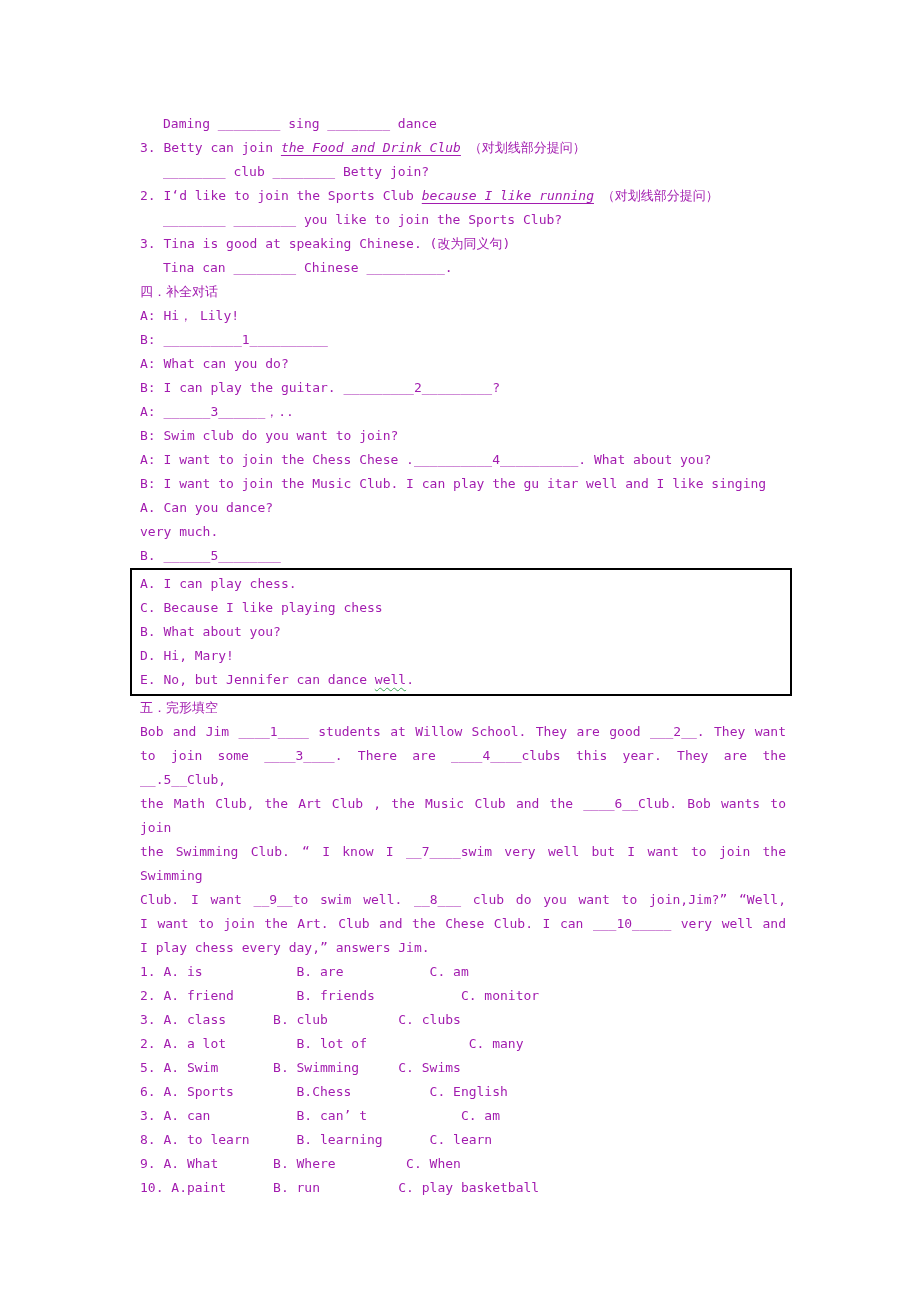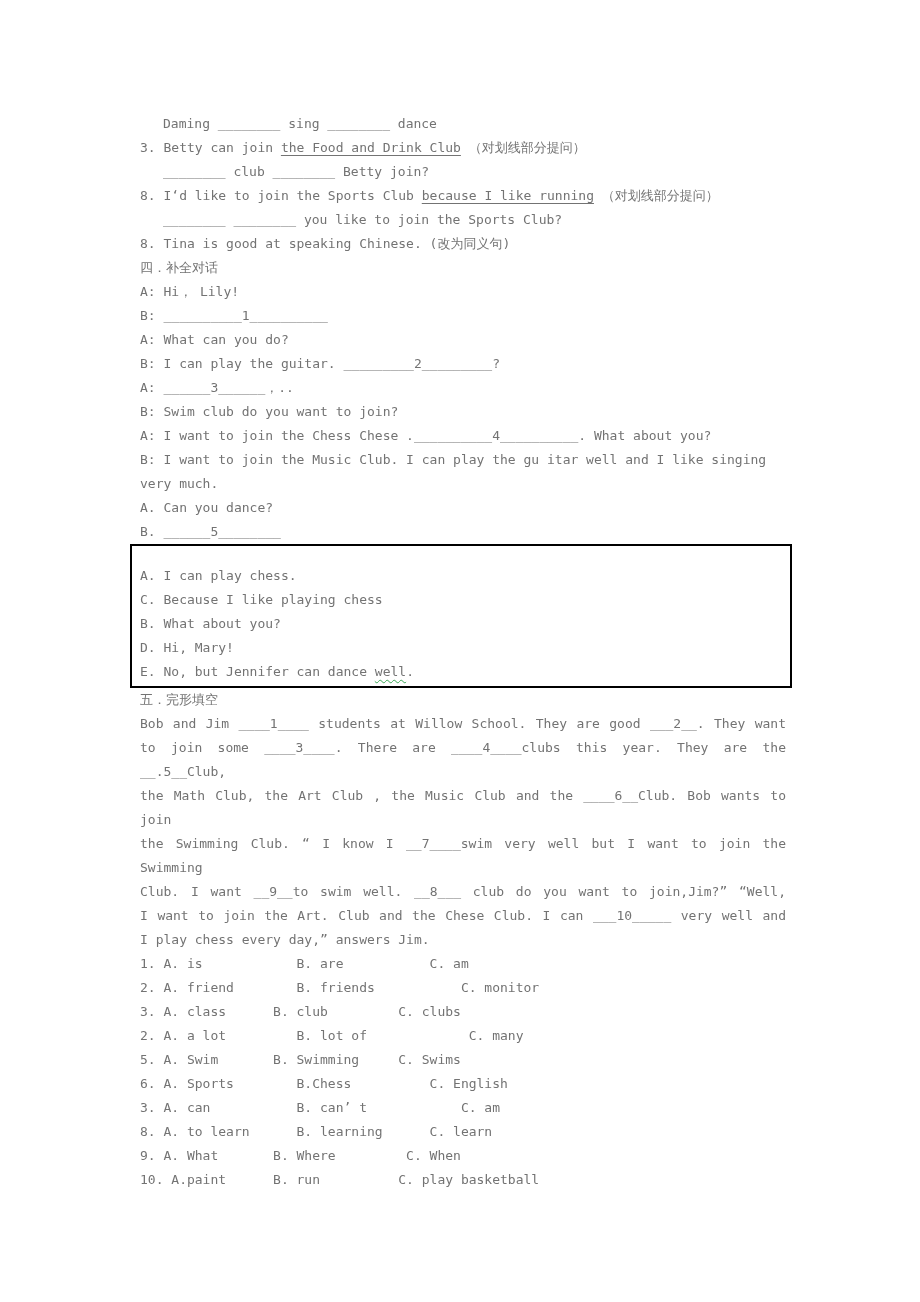--- a/index.html
+++ b/index.html
@@ -3,80 +3,82 @@
 <meta charset="utf-8">
 <style>
   html, body { margin: 0; padding: 0; background: #ffffff; }
   .page {
     position: relative;
     width: 920px;
     height: 1302px;
     background: #ffffff;
     box-sizing: border-box;
     padding: 112px 130px 20px 140px;
-    color: #737373;
+    color: #a21caf;
     font-family: "DejaVu Sans Mono", "Liberation Mono", monospace;
     font-size: 13px;
     line-height: 24px;
     overflow: hidden;
   }
   .block { position: relative; }
   .block.boxed {
     border: 2px solid #000000;
     margin-left: -10px;
     width: 662px;
     box-sizing: border-box;
-    padding: 18px 6px 2px 8px;
+    padding: 2px 6px 2px 8px;
   }
   .line { white-space: pre-wrap; min-height: 24px; }
   .line.ind { padding-left: 23px; }
   .line.just {
     white-space: normal;
     width: 646px;
     text-align: justify;
     text-align-last: justify;
   }
   .u {
     text-decoration: underline;
     text-underline-offset: 3px;
+    font-style: italic;
   }
   .g {
     text-decoration-line: underline;
     text-decoration-style: wavy;
     text-decoration-color: #3aa655;
     text-decoration-thickness: 1px;
     text-underline-offset: 3px;
     margin-top: 36px;
   }
 </style>
 </head>
 <body>
 
 <div class="page">
   <div id="doc">
       <div class="block">
         <div class="line ind"><span>Daming ________ sing ________ dance</span></div>
         <div class="line"><span>3. Betty can join </span><span class="u">the Food and Drink Club</span><span> （对划线部分提问）</span></div>
         <div class="line ind"><span>________ club ________ Betty join?</span></div>
-        <div class="line"><span>8. I‘d like to join the Sports Club </span><span class="u">because I like running</span><span> （对划线部分提问）</span></div>
+        <div class="line"><span>2. I‘d like to join the Sports Club </span><span class="u">because I like running</span><span> （对划线部分提问）</span></div>
         <div class="line ind"><span>________ ________ you like to join the Sports Club?</span></div>
-        <div class="line"><span>8. Tina is good at speaking Chinese. (改为同义句)</span></div>
+        <div class="line"><span>3. Tina is good at speaking Chinese. (改为同义句)</span></div>
+        <div class="line ind"><span>Tina can ________ Chinese __________.</span></div>
       </div>
       <div class="block">
         <div class="line"><span>四．补全对话</span></div>
         <div class="line"><span>A: Hi， Lily!</span></div>
         <div class="line"><span>B: __________1__________</span></div>
         <div class="line"><span>A: What can you do?</span></div>
         <div class="line"><span>B: I can play the guitar. _________2_________?</span></div>
         <div class="line"><span>A: ______3______，..</span></div>
         <div class="line"><span>B: Swim club do you want to join?</span></div>
         <div class="line"><span>A: I want to join the Chess Chese .__________4__________. What about you?</span></div>
         <div class="line"><span>B: I want to join the Music Club. I can play the gu itar well and I like singing</span></div>
+        <div class="line"><span>A. Can you dance?</span></div>
         <div class="line"><span>very much.</span></div>
-        <div class="line"><span>A. Can you dance?</span></div>
         <div class="line"><span>B. ______5________</span></div>
       </div>
       <div class="block boxed">
         <div class="line"><span>A. I can play chess.</span></div>
         <div class="line"><span>C. Because I like playing chess</span></div>
         <div class="line"><span>B. What about you?</span></div>
         <div class="line"><span>D. Hi, Mary!</span></div>
         <div class="line"><span>E. No, but Jennifer can dance </span><span class="g">well</span><span>.</span></div>
       </div>
       <div class="block">

